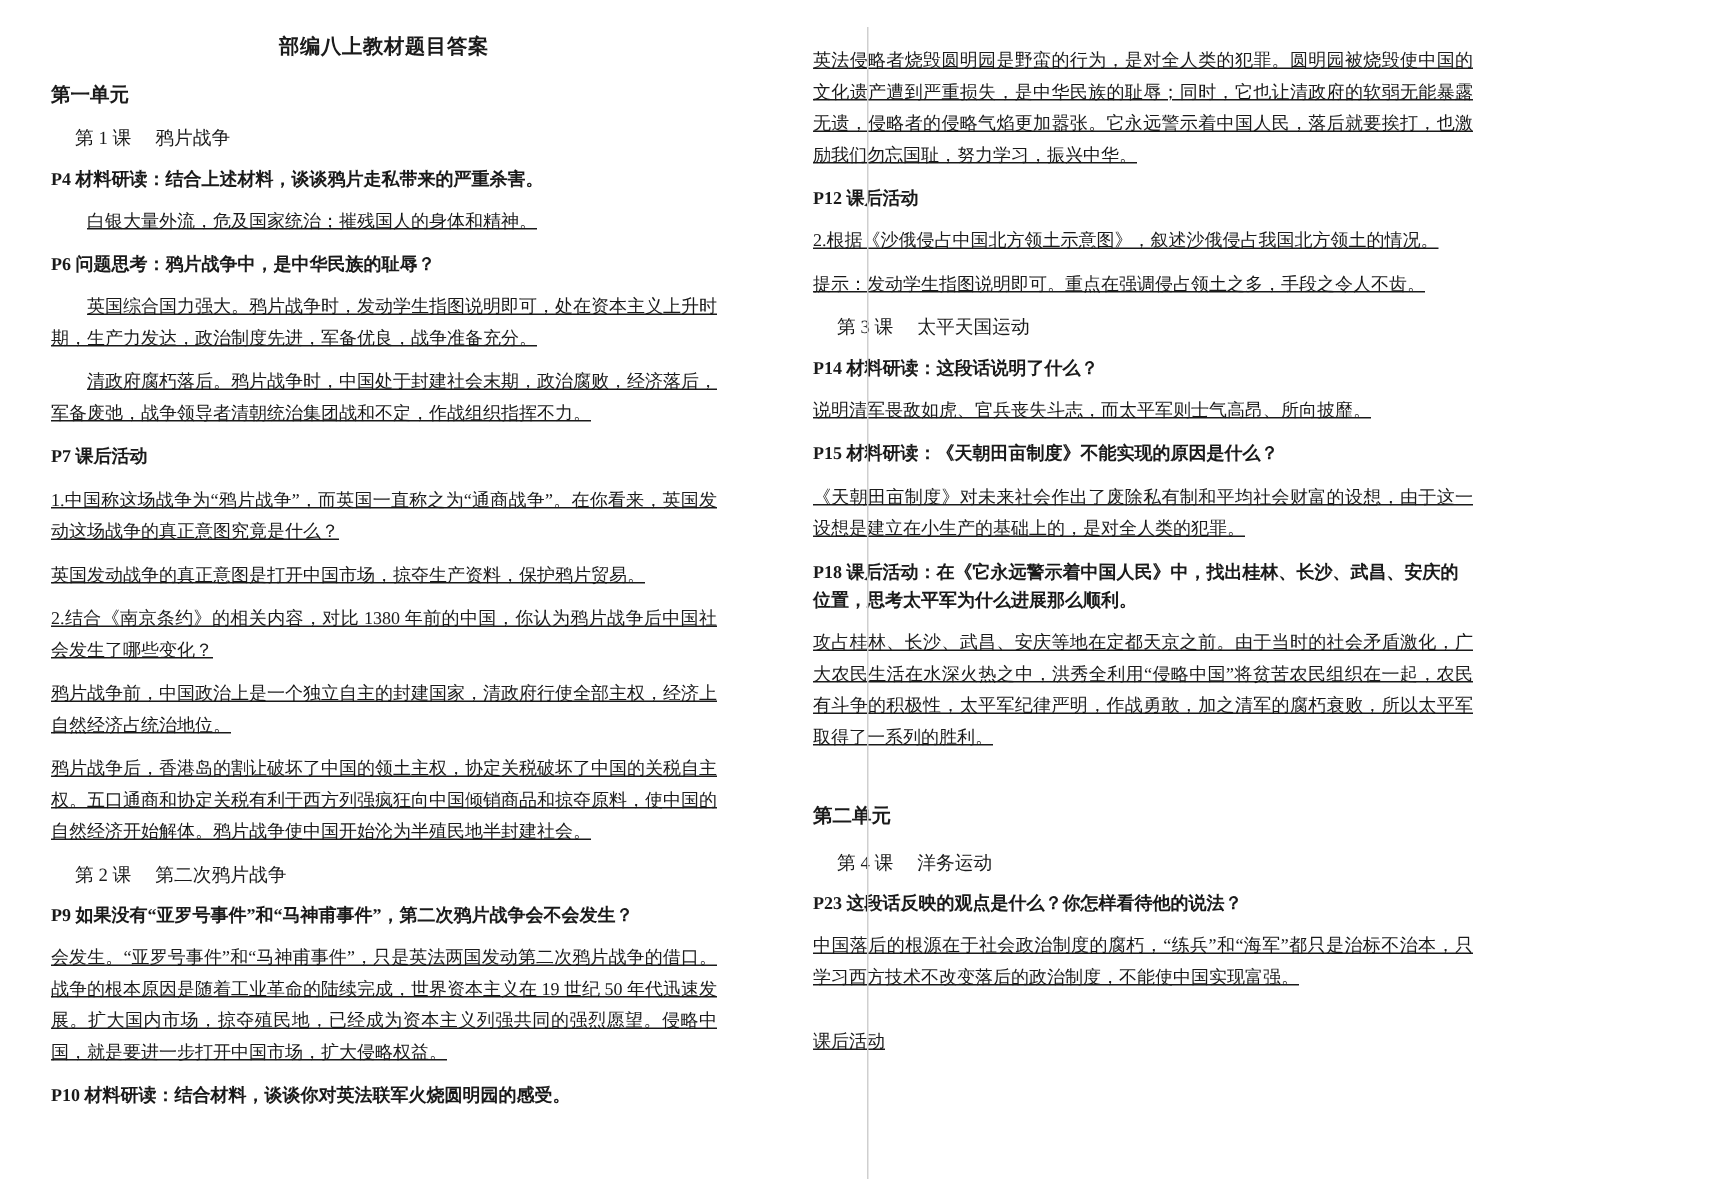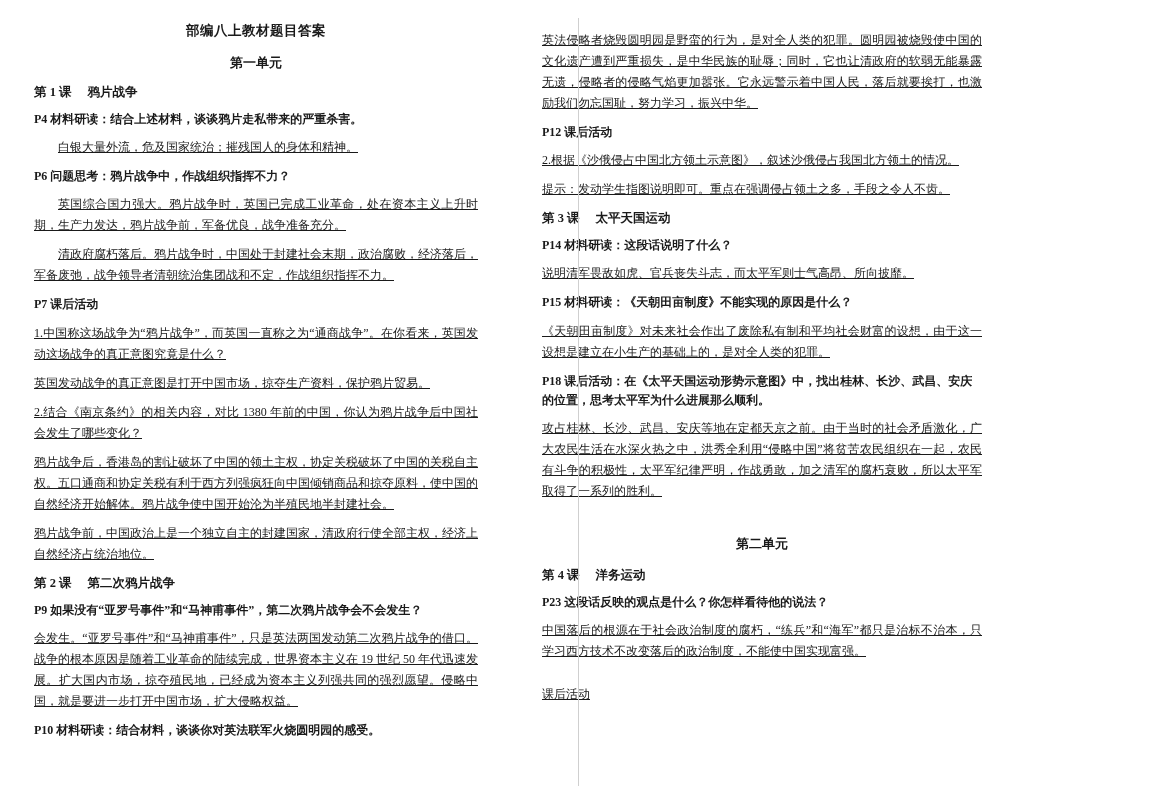--- a/index.html
+++ b/index.html
@@ -39,33 +39,33 @@
   .col-right { padding-left: 34px; }
 
   .doc-title {
     text-align: center;
     font-size: 13.5px;
     font-weight: bold;
     letter-spacing: 0.5px;
     margin: 0 0 14px 0;
   }
   .unit-title {
-    text-align: center;
+    text-align: left;
     font-size: 13px;
     font-weight: bold;
     margin: 0 0 12px 0;
   }
   .unit-title.spaced {
     margin-top: 33px;
     margin-bottom: 14px;
   }
   .lesson-title {
     font-size: 12.5px;
-    font-weight: bold;
-    margin: 10px 0 9px 0;
+    font-weight: normal;
+    margin: 10px 0 9px 16px;
   }
   .lesson-title .gap { display: inline-block; width: 16px; }
   .q {
     font-size: 12px;
     font-weight: bold;
     margin: 9px 0 8px 0;
     line-height: 1.6;
   }
   .p {
     font-size: 12px;
@@ -86,29 +86,29 @@
   <div class="col col-left">
     <h1 class="doc-title">部编八上教材题目答案</h1>
     <h2 class="unit-title">第一单元</h2>
 
     <div class="lesson-title">
       <span>第 1 课</span><span class="gap"></span><span>鸦片战争</span>
     </div>
 
     <div class="q">P4 材料研读：结合上述材料，谈谈鸦片走私带来的严重杀害。</div>
     <div class="p indent">白银大量外流，危及国家统治；摧残国人的身体和精神。</div>
-    <div class="q">P6 问题思考：鸦片战争中，作战组织指挥不力？</div>
-    <div class="p indent">英国综合国力强大。鸦片战争时，英国已完成工业革命，处在资本主义上升时期，生产力发达，鸦片战争前，军备优良，战争准备充分。</div>
+    <div class="q">P6 问题思考：鸦片战争中，是中华民族的耻辱？</div>
+    <div class="p indent">英国综合国力强大。鸦片战争时，发动学生指图说明即可，处在资本主义上升时期，生产力发达，政治制度先进，军备优良，战争准备充分。</div>
     <div class="p indent">清政府腐朽落后。鸦片战争时，中国处于封建社会末期，政治腐败，经济落后，军备废弛，战争领导者清朝统治集团战和不定，作战组织指挥不力。</div>
     <div class="q">P7 课后活动</div>
     <div class="p">1.中国称这场战争为“鸦片战争”，而英国一直称之为“通商战争”。在你看来，英国发动这场战争的真正意图究竟是什么？</div>
     <div class="p">英国发动战争的真正意图是打开中国市场，掠夺生产资料，保护鸦片贸易。</div>
     <div class="p">2.结合《南京条约》的相关内容，对比 1380 年前的中国，你认为鸦片战争后中国社会发生了哪些变化？</div>
+    <div class="p">鸦片战争前，中国政治上是一个独立自主的封建国家，清政府行使全部主权，经济上自然经济占统治地位。</div>
     <div class="p">鸦片战争后，香港岛的割让破坏了中国的领土主权，协定关税破坏了中国的关税自主权。五口通商和协定关税有利于西方列强疯狂向中国倾销商品和掠夺原料，使中国的自然经济开始解体。鸦片战争使中国开始沦为半殖民地半封建社会。</div>
-    <div class="p">鸦片战争前，中国政治上是一个独立自主的封建国家，清政府行使全部主权，经济上自然经济占统治地位。</div>
 
     <div class="lesson-title">
       <span>第 2 课</span><span class="gap"></span><span>第二次鸦片战争</span>
     </div>
 
     <div class="q">P9 如果没有“亚罗号事件”和“马神甫事件”，第二次鸦片战争会不会发生？</div>
     <div class="p">会发生。“亚罗号事件”和“马神甫事件”，只是英法两国发动第二次鸦片战争的借口。战争的根本原因是随着工业革命的陆续完成，世界资本主义在 19 世纪 50 年代迅速发展。扩大国内市场，掠夺殖民地，已经成为资本主义列强共同的强烈愿望。侵略中国，就是要进一步打开中国市场，扩大侵略权益。</div>
     <div class="q">P10 材料研读：结合材料，谈谈你对英法联军火烧圆明园的感受。</div>
   </div>
 
@@ -119,21 +119,21 @@
     <div class="p">提示：发动学生指图说明即可。重点在强调侵占领土之多，手段之令人不齿。</div>
 
     <div class="lesson-title">
       <span>第 3 课</span><span class="gap"></span><span>太平天国运动</span>
     </div>
 
     <div class="q">P14 材料研读：这段话说明了什么？</div>
     <div class="p">说明清军畏敌如虎、官兵丧失斗志，而太平军则士气高昂、所向披靡。</div>
     <div class="q">P15 材料研读：《天朝田亩制度》不能实现的原因是什么？</div>
     <div class="p">《天朝田亩制度》对未来社会作出了废除私有制和平均社会财富的设想，由于这一设想是建立在小生产的基础上的，是对全人类的犯罪。</div>
-    <div class="q">P18 课后活动：在《太平天国运动形势示意图》中，找出桂林、长沙、武昌、安庆的位置，思考太平军为什么进展那么顺利。</div>
+    <div class="q">P18 课后活动：在《它永远警示着中国人民》中，找出桂林、长沙、武昌、安庆的位置，思考太平军为什么进展那么顺利。</div>
     <div class="p">攻占桂林、长沙、武昌、安庆等地在定都天京之前。由于当时的社会矛盾激化，广大农民生活在水深火热之中，洪秀全利用“侵略中国”将贫苦农民组织在一起，农民有斗争的积极性，太平军纪律严明，作战勇敢，加之清军的腐朽衰败，所以太平军取得了一系列的胜利。</div>
 
     <h2 class="unit-title spaced">第二单元</h2>
 
     <div class="lesson-title">
       <span>第 4 课</span><span class="gap"></span><span>洋务运动</span>
     </div>
 
     <div class="q">P23 这段话反映的观点是什么？你怎样看待他的说法？</div>
     <div class="p">中国落后的根源在于社会政治制度的腐朽，“练兵”和“海军”都只是治标不治本，只学习西方技术不改变落后的政治制度，不能使中国实现富强。</div>

